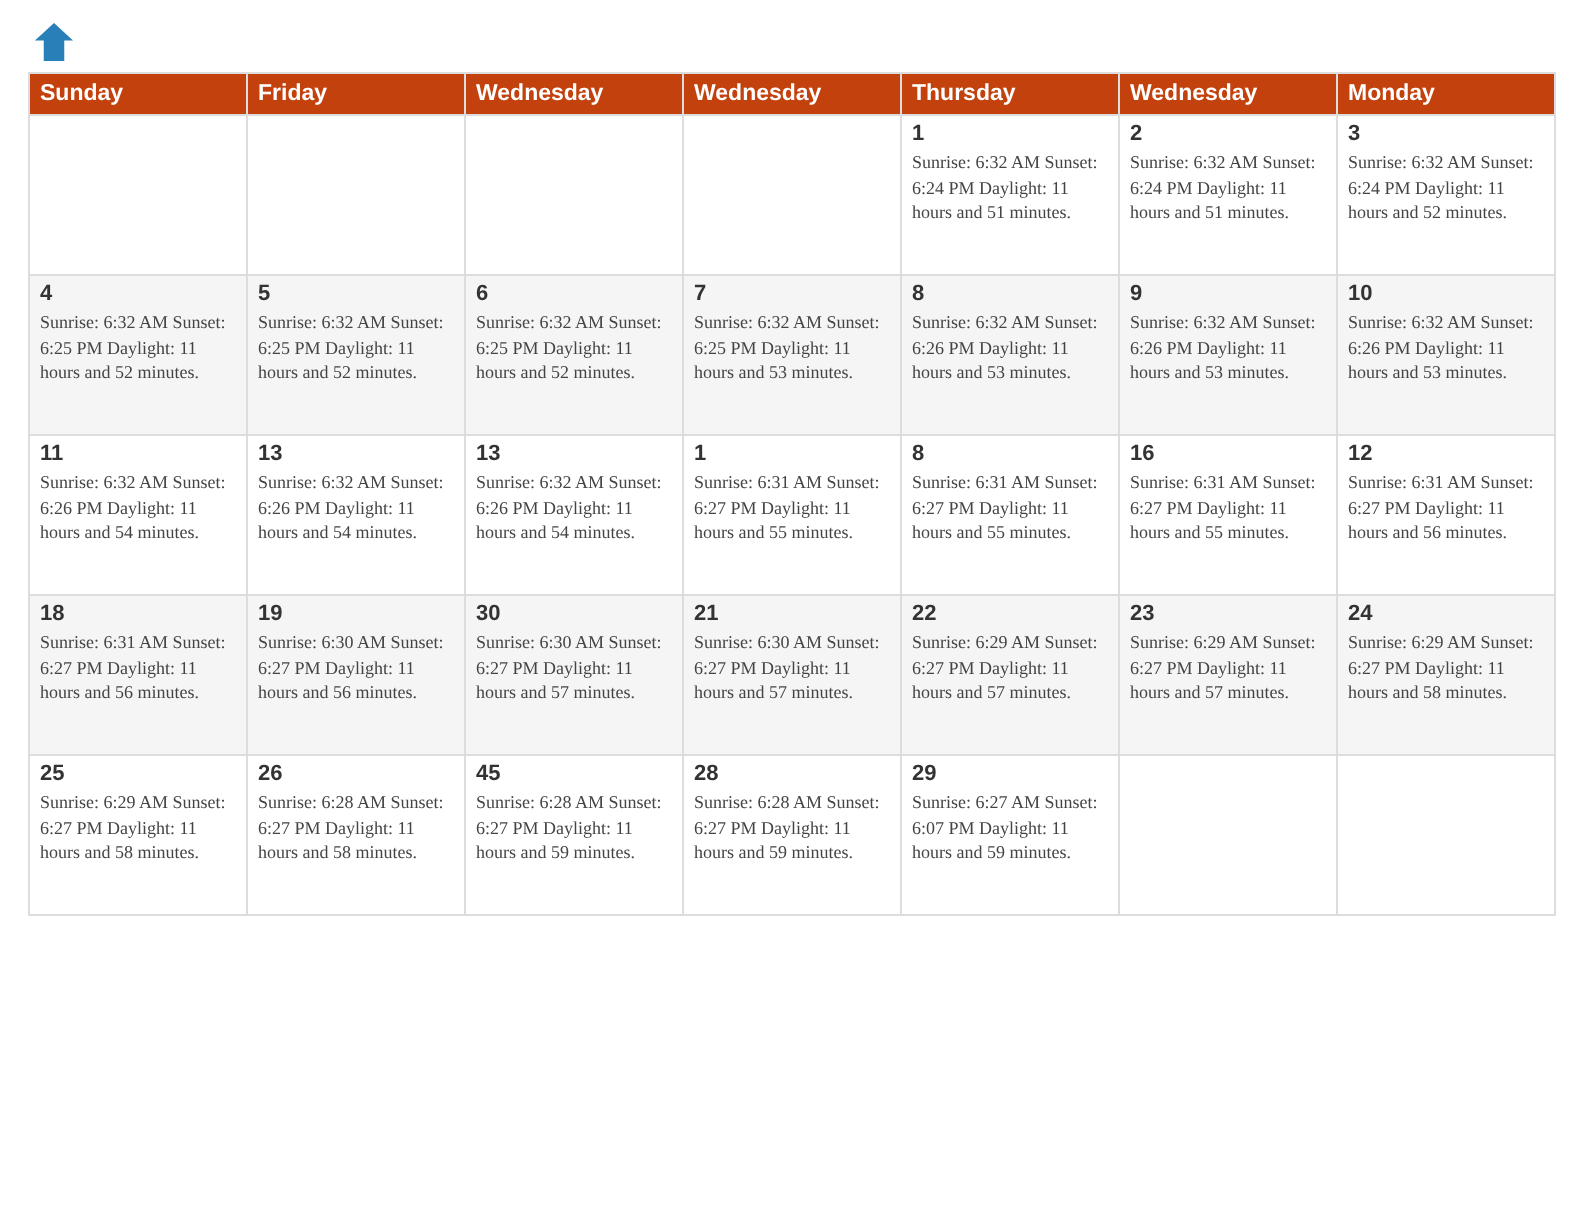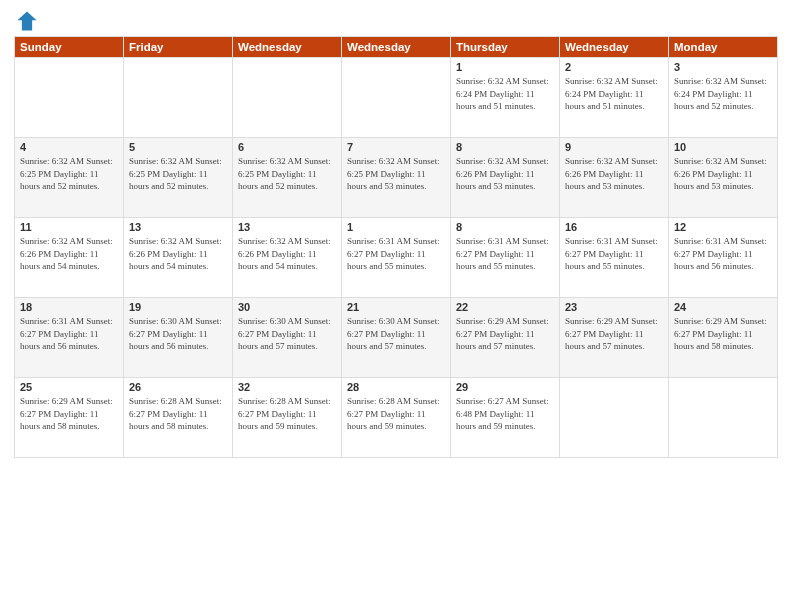--- a/index.html
+++ b/index.html
@@ -302,35 +302,35 @@
 Sunset: 6:27 PM
 Daylight: 11 hours and 58 minutes.</div>
           </td>
           <td>
             <span class="day-num">26</span>
             <div class="day-info">Sunrise: 6:28 AM
 Sunset: 6:27 PM
 Daylight: 11 hours and 58 minutes.</div>
           </td>
           <td>
-            <span class="day-num">32</span>
+            <span class="day-num">45</span>
             <div class="day-info">Sunrise: 6:28 AM
 Sunset: 6:27 PM
 Daylight: 11 hours and 59 minutes.</div>
           </td>
           <td>
             <span class="day-num">28</span>
             <div class="day-info">Sunrise: 6:28 AM
 Sunset: 6:27 PM
 Daylight: 11 hours and 59 minutes.</div>
           </td>
           <td>
             <span class="day-num">29</span>
             <div class="day-info">Sunrise: 6:27 AM
-Sunset: 6:48 PM
+Sunset: 6:07 PM
 Daylight: 11 hours and 59 minutes.</div>
           </td>
           <td class="empty-cell"></td>
           <td class="empty-cell"></td>
         </tr>
       </tbody>
   </table>
 </div>
 
 </body></html>

